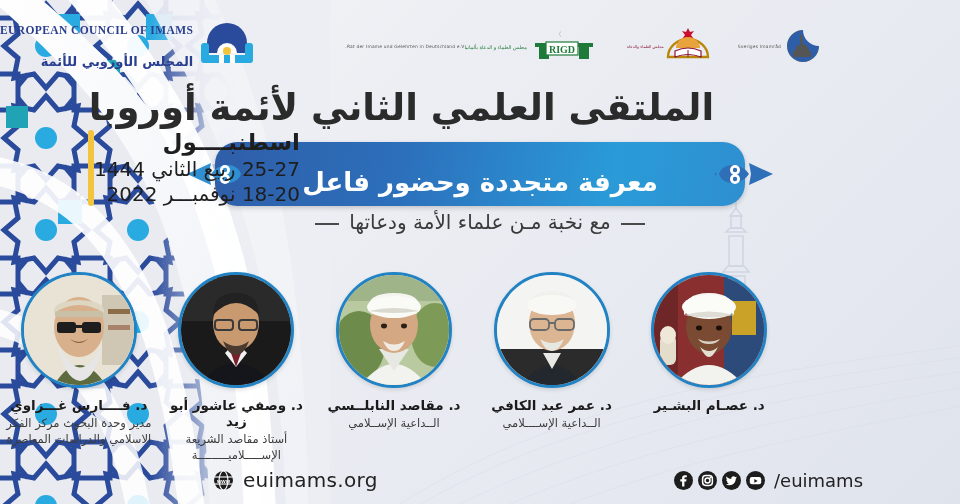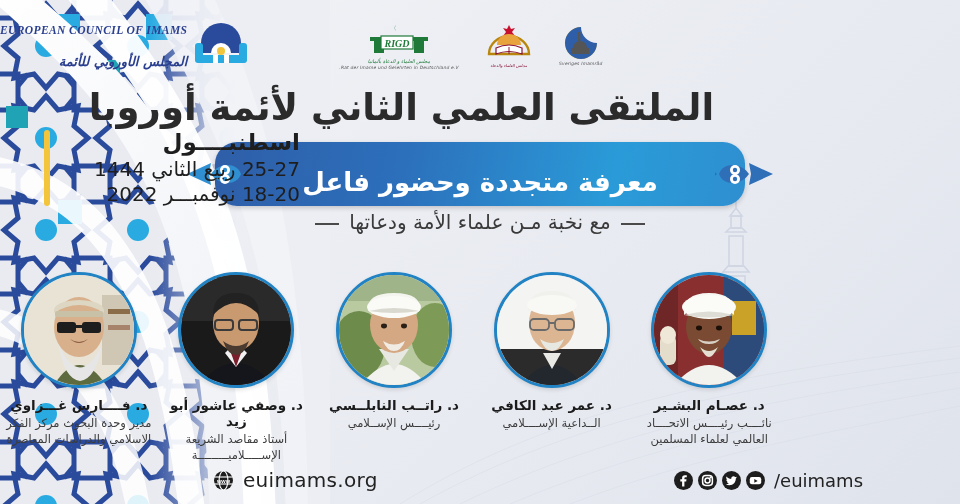--- a/index.html
+++ b/index.html
@@ -20,27 +20,27 @@
   .ribbons{position:absolute;left:0;top:0;width:330px;height:504px;z-index:2;pointer-events:none;}
 
   
   .minaret{position:absolute;left:714px;top:196px;width:44px;height:170px;z-index:1;opacity:.5;}
 
   
   .sheen{position:absolute;right:0;bottom:0;width:560px;height:250px;z-index:1;opacity:.5;}
 
   
   .logos{position:absolute;top:12px;left:0;width:960px;height:68px;z-index:5;
-         display:flex;flex-direction:row-reverse;align-items:center;justify-content:flex-start;font-style:italic;}
+         display:flex;flex-direction:row-reverse;align-items:center;justify-content:flex-start;}
   .logo-ecim{display:flex;align-items:center;gap:8px;margin-right:92px;}
   .ecim-text{text-align:right;direction:rtl;}
   .ecim-en{font-family:"Liberation Serif",serif;font-weight:bold;font-size:11.5px;
            letter-spacing:.4px;color:#2a3f8f;direction:ltr;}
   .ecim-ar{font-size:13px;font-weight:bold;color:#2a3f8f;margin-top:18px;letter-spacing:.5px;}
-  .logo-small{margin-right:26px;display:flex;flex-direction:column;align-items:center;}
+  .logo-small{margin-right:26px;display:flex;flex-direction:row;align-items:center;}
   .logo-cap{font-size:4.4px;color:#555;margin-top:1px;letter-spacing:.2px;white-space:nowrap;}
   .logo-cap.green{color:#1f7a3a;font-size:5px;}
   .logo-cap.maroon{color:#8a1538;font-size:4px;}
 
   
   .title{
     position:absolute;top:86px;left:0;width:803px;text-align:center;z-index:5;
     font-size:37px;font-weight:bold;color:#2b2b2b;letter-spacing:0px;
   }
   .banner-wrap{position:absolute;top:142px;left:0;width:960px;text-align:center;z-index:5;}
@@ -56,21 +56,21 @@
   .orn.left{left:-28px;}
   .tagline{
     position:absolute;top:210px;left:0;width:960px;text-align:center;z-index:5;
     font-size:20px;color:#3a3a3a;
   }
   .dash{display:inline-block;width:24px;height:2px;background:#4a4a4a;vertical-align:middle;margin:0 10px;}
 
   
   .datebox{position:absolute;top:130px;right:660px;z-index:6;display:flex;align-items:stretch;}
   .date-bar{width:6px;border-radius:3px;background:#f2c53d;margin-left:7px;}
-  .date-lines{text-align:right;direction:rtl;padding-left:44px;}
+  .date-lines{text-align:right;direction:rtl;}
   .d-city{font-size:23px;font-weight:bold;color:#1e1e1e;letter-spacing:1px;line-height:1.12;}
   .d-hijri{font-size:20px;color:#1e1e1e;line-height:1.2;margin-top:1px;}
   .d-greg{font-size:20px;color:#1e1e1e;line-height:1.2;margin-top:1px;}
 
   
   .speakers{position:absolute;top:272px;left:0;width:788px;height:200px;z-index:6;
             display:flex;flex-direction:row-reverse;justify-content:center;align-items:flex-start;}
   .speaker{width:178px;display:flex;flex-direction:column;align-items:center;}
   .avatar{
     width:110px;height:110px;border-radius:50%;border:3px solid #2183c4;
@@ -320,22 +320,22 @@
           <path d="M40 74 l15 22 l15 -22 z" fill="#e8e8e2"></path>
           <ellipse cx="55" cy="50" rx="24" ry="28" fill="#d4a882"></ellipse>
           <path d="M29 36 q26 -18 52 0 q2 -18 -26 -18 q-28 0 -26 18 z" fill="#f5f5f0"></path>
           <ellipse cx="55" cy="32" rx="27" ry="11" fill="#fafaf6"></ellipse>
           <path d="M30 36 q25 -6 50 0 q-25 4 -50 0" fill="#d9d9d0"></path>
           <ellipse cx="45" cy="51" rx="3" ry="2.4" fill="#2a2018"></ellipse>
           <ellipse cx="65" cy="51" rx="3" ry="2.4" fill="#2a2018"></ellipse>
           <path d="M44 66 q11 7 22 0 q-4 10 -11 10 q-7 0 -11 -10 z" fill="#f0ece4"></path>
         </svg>
       </div>
-      <div class="sp-name">د. راتــب النابلــسي</div>
-      <div class="sp-role">رئيــــس الإســلامي</div>
+      <div class="sp-name">د. مقاصد النابلــسي</div>
+      <div class="sp-role">الــداعية الإســلامي</div>
     </div>
 
     <div class="speaker">
       <div class="avatar">
         <svg viewBox="0 0 110 110" width="110" height="110">
           <rect width="110" height="110" fill="#f4f4f2"></rect>
           <rect x="0" y="74" width="110" height="36" fill="#2b2b2b"></rect>
           <path d="M24 110 q31 -40 62 0 z" fill="#23282e"></path>
           <path d="M46 78 l9 16 l9 -16 z" fill="#e9e9e6"></path>
           <ellipse cx="55" cy="48" rx="23" ry="28" fill="#dcb693"></ellipse>
@@ -365,21 +365,20 @@
           <path d="M30 40 q25 -22 50 0 q2 -22 -25 -22 q-27 0 -25 22 z" fill="#f6f6f2"></path>
           <ellipse cx="55" cy="32" rx="27" ry="12" fill="#fbfbf7"></ellipse>
           <path d="M30 40 q25 -7 50 0 q-25 5 -50 0" fill="#ddddd5"></path>
           <ellipse cx="45" cy="53" rx="3" ry="2.4" fill="#1a1008"></ellipse>
           <ellipse cx="65" cy="53" rx="3" ry="2.4" fill="#1a1008"></ellipse>
           <path d="M44 64 q11 5 22 0 q-3 5 -11 5 q-8 0 -11 -5 z" fill="#d8d0c4"></path>
           <path d="M46 72 q9 8 18 0 q-5 10 -9 10 q-4 0 -9 -10 z" fill="#e5ded2"></path>
         </svg>
       </div>
       <div class="sp-name">د. عصـام البشـير</div>
-      <div class="sp-role">نائــــب رئيــــس الاتحــــاد العالمي لعلماء المسلمين</div>
     </div>
 
   </div>
 
   <div class="footer">
 
     <div class="site">
       <svg width="21" height="21" viewBox="0 0 21 21">
         <circle cx="10.5" cy="10.5" r="9.5" fill="#1d1d1d"></circle>
         <ellipse cx="10.5" cy="10.5" rx="4.4" ry="9.5" fill="none" stroke="#ffffff" stroke-width="1.1"></ellipse>

